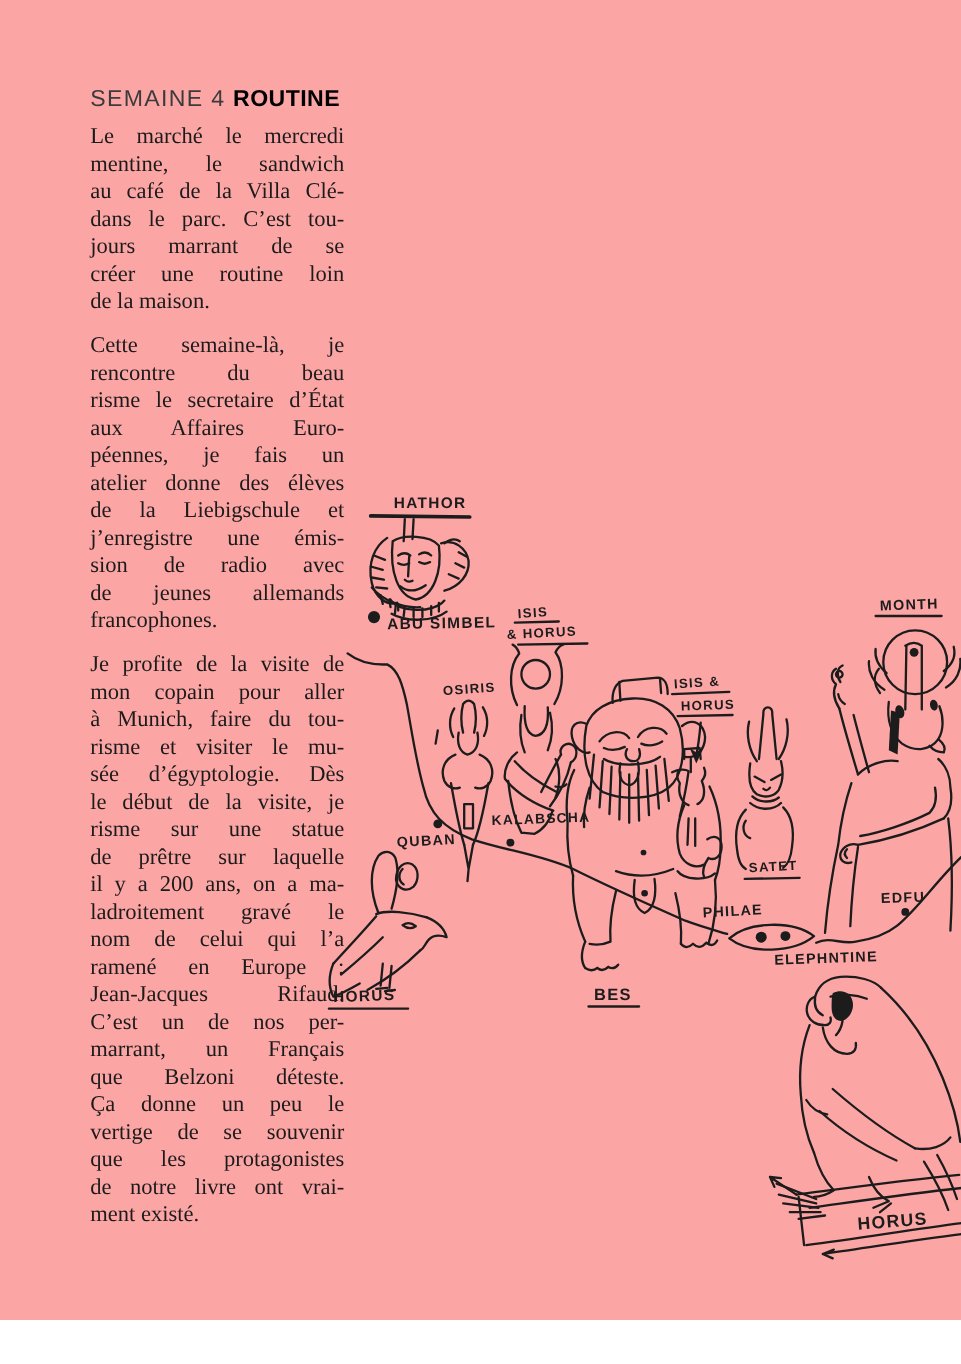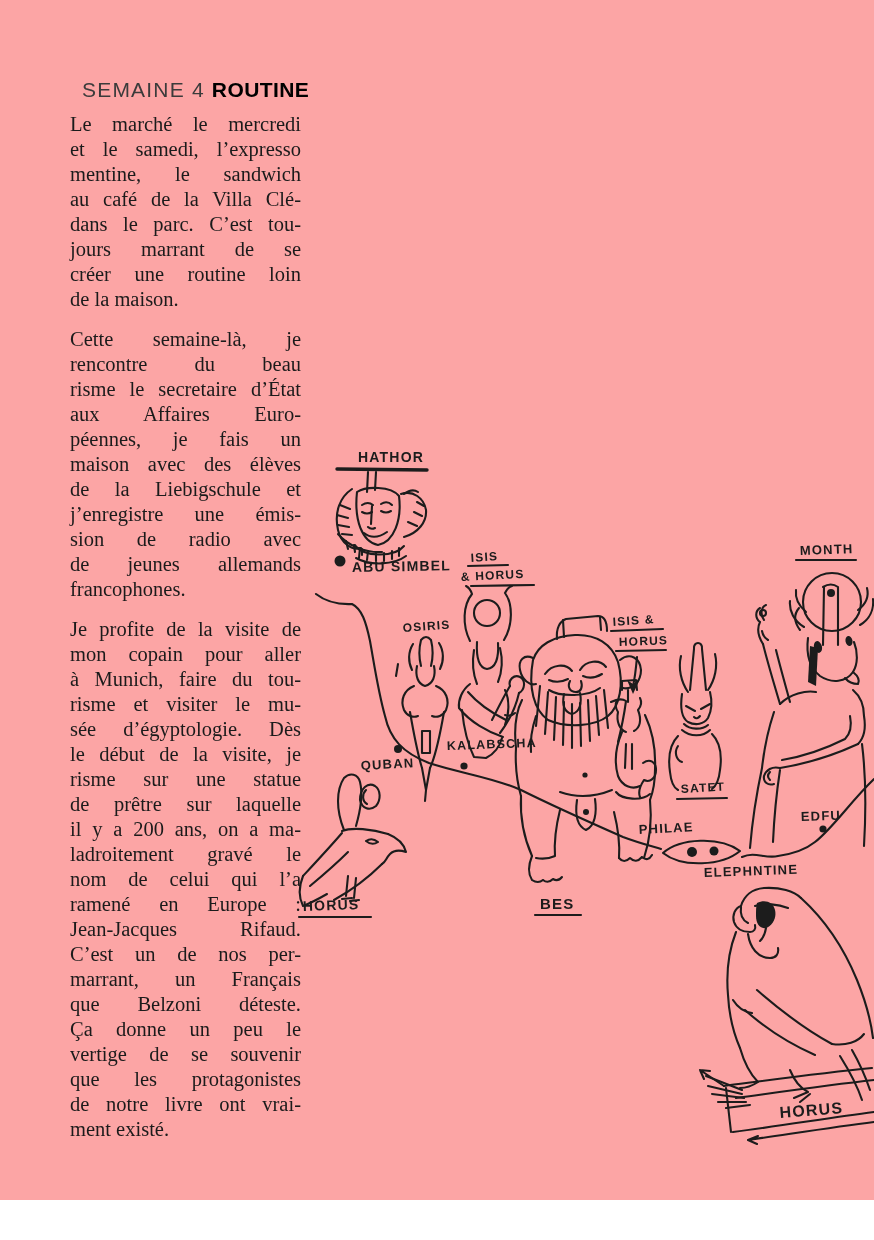--- a/index.html
+++ b/index.html
@@ -7,21 +7,21 @@
     position:relative; width:874px; height:1200px; background:#fca5a5;
     overflow:hidden; font-family:"Liberation Serif", serif;
   }
   .header {
     position:absolute; left:82px; top:78px; white-space:nowrap;
     font-family:"Liberation Sans", sans-serif; font-size:21px;
   }
   .header .prefix { font-weight:400; color:#3b3b3b; letter-spacing:1.2px; }
   .header .title  { font-weight:700; color:#000000; margin-left:7px; letter-spacing:0.4px; }
   .text-col {
-    position:absolute; left:70px; top:112px; width:231px;
+    position:absolute; left:82px; top:112px; width:231px;
     color:#1b1b1b; font-size:20.5px; line-height:25px;
   }
   .para { margin:0 0 15px 0; }
   .line { text-align:justify; text-align-last:justify; }
   .line.last { text-align-last:left; }
   svg.sketch { position:absolute; left:0; top:0; }
   .ink  { stroke:var(--ink,#1c1c1c); fill:none; stroke-width:2.1; stroke-linecap:round; stroke-linejoin:round; }
   .ink-bold { stroke:var(--ink,#1c1c1c); fill:none; stroke-width:3.4; stroke-linecap:round; stroke-linejoin:round; }
   .ink-fill { fill:var(--ink,#1c1c1c); stroke:none; }
   .lbl {
@@ -34,35 +34,34 @@
 
 <div class="page">
 
   <div class="header">
     <span class="prefix">SEMAINE 4</span><span class="title">ROUTINE</span>
   </div>
 
   <div class="text-col">
       <div class="para">
         <div class="line">Le marché le mercredi</div>
-        <div class="line">et le samedi, l’expresso</div>
         <div class="line">mentine, le sandwich</div>
         <div class="line">au café de la Villa Clé-</div>
         <div class="line">dans le parc. C’est tou-</div>
         <div class="line">jours marrant de se</div>
         <div class="line">créer une routine loin</div>
         <div class="line last">de la maison.</div>
       </div>
       <div class="para">
         <div class="line">Cette semaine-là, je</div>
         <div class="line">rencontre du beau</div>
         <div class="line">risme le secretaire d’État</div>
         <div class="line">aux Affaires Euro-</div>
         <div class="line">péennes, je fais un</div>
-        <div class="line">maison avec des élèves</div>
+        <div class="line">atelier donne des élèves</div>
         <div class="line">de la Liebigschule et</div>
         <div class="line">j’enregistre une émis-</div>
         <div class="line">sion de radio avec</div>
         <div class="line">de jeunes allemands</div>
         <div class="line last">francophones.</div>
       </div>
       <div class="para">
         <div class="line">Je profite de la visite de</div>
         <div class="line">mon copain pour aller</div>
         <div class="line">à Munich, faire du tou-</div>

